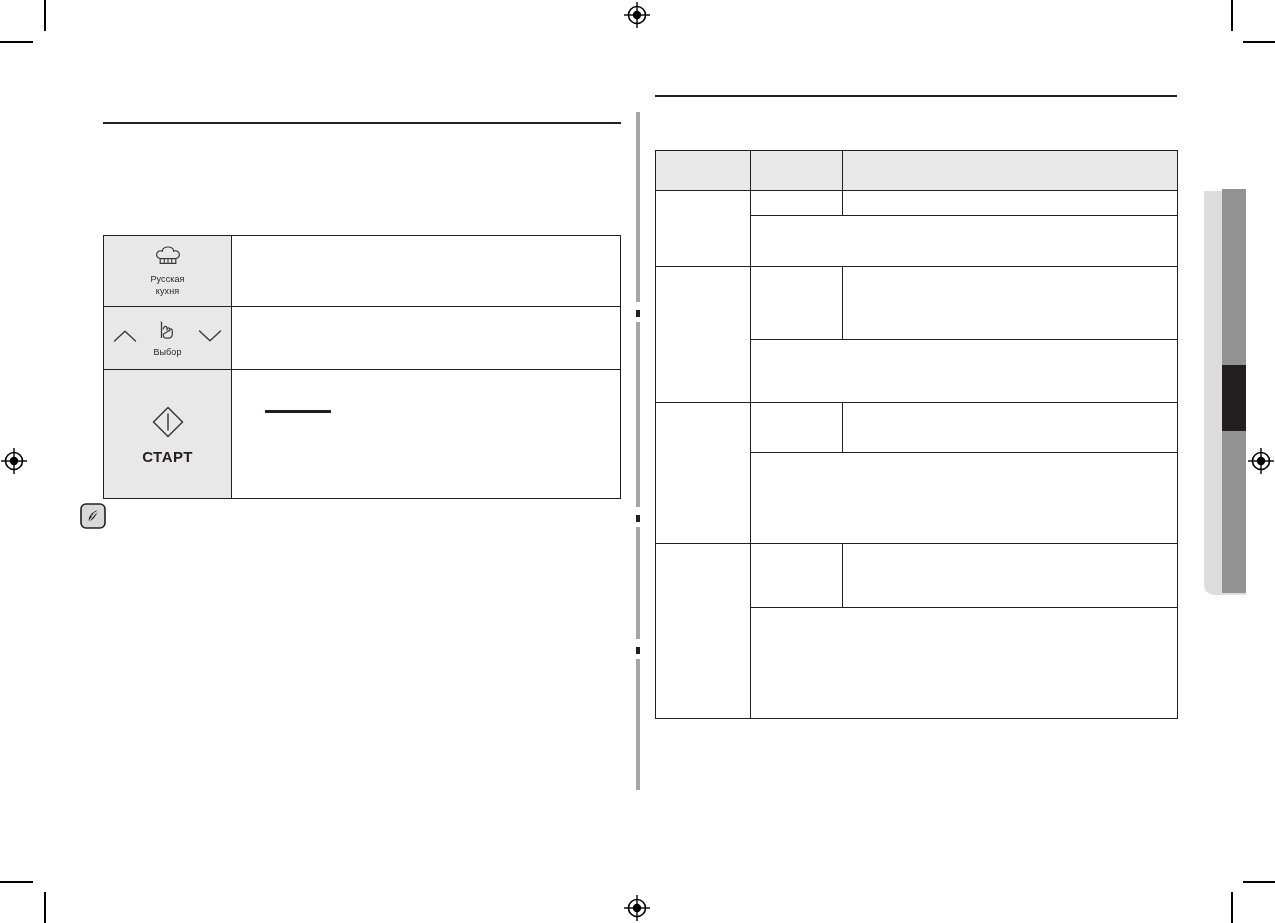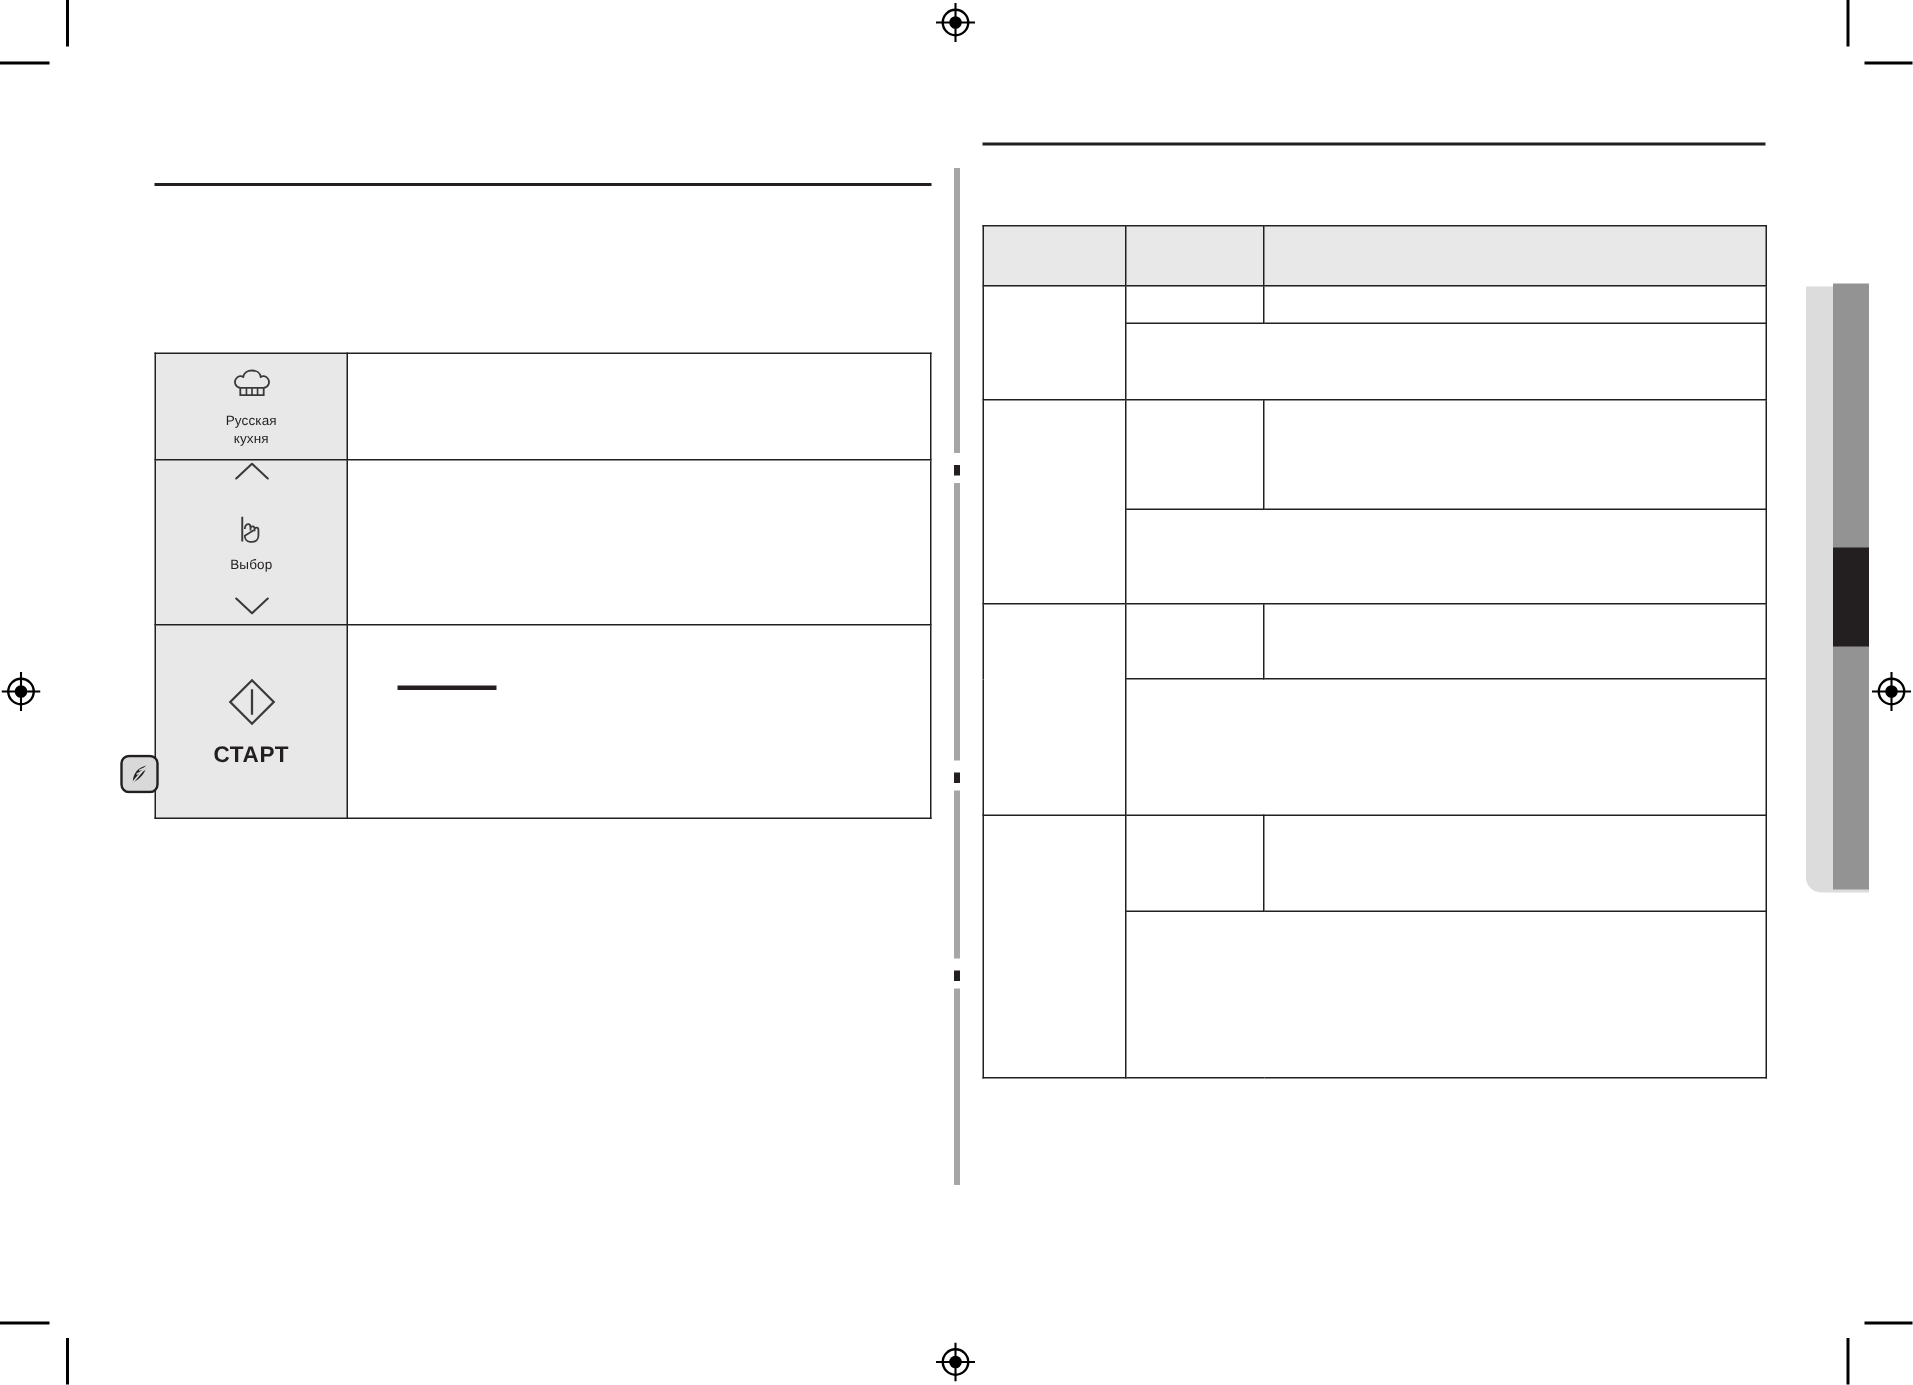--- a/index.html
+++ b/index.html
@@ -27,21 +27,21 @@
   .tbl{position:absolute;border-collapse:collapse;table-layout:fixed;}
   .tbl td{border:1px solid #231f20;padding:0;vertical-align:top;}
   .shade{background:#e8e8e8;}
 
   
   #keys-table{left:103px;top:235px;width:517px;}
   #keys-table td.keycell{
     background:#e8e8e8;text-align:center;vertical-align:middle;
   }
   .keyinner{display:flex;flex-direction:column;align-items:center;justify-content:center;gap:2px;}
-  .keyrow{display:flex;flex-direction:column;align-items:center;justify-content:center;gap:16px;width:100%;}
+  .keyrow{display:flex;align-items:center;justify-content:center;gap:16px;width:100%;}
   .keylabel{
     font-size:9px;line-height:10px;color:#231f20;text-align:center;
     letter-spacing:.1px;
   }
   .keylabel.big{font-size:15px;line-height:17px;letter-spacing:.4px;}
   .glyph{display:block;}
   .desc{position:relative;height:100%;}
   .underline{
     position:absolute;left:33px;top:40px;width:66px;height:3px;background:#231f20;
   }

